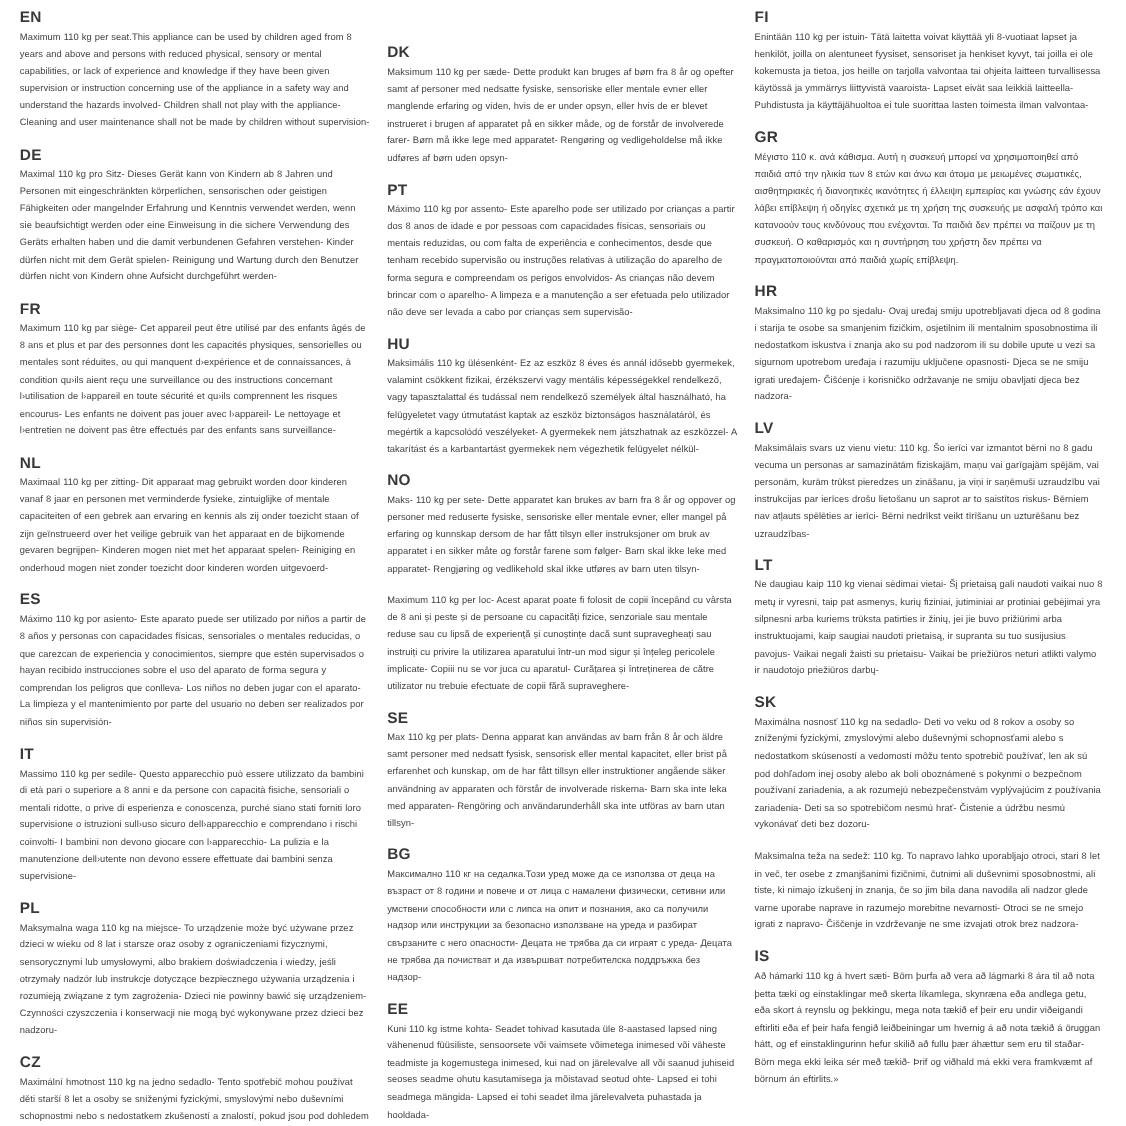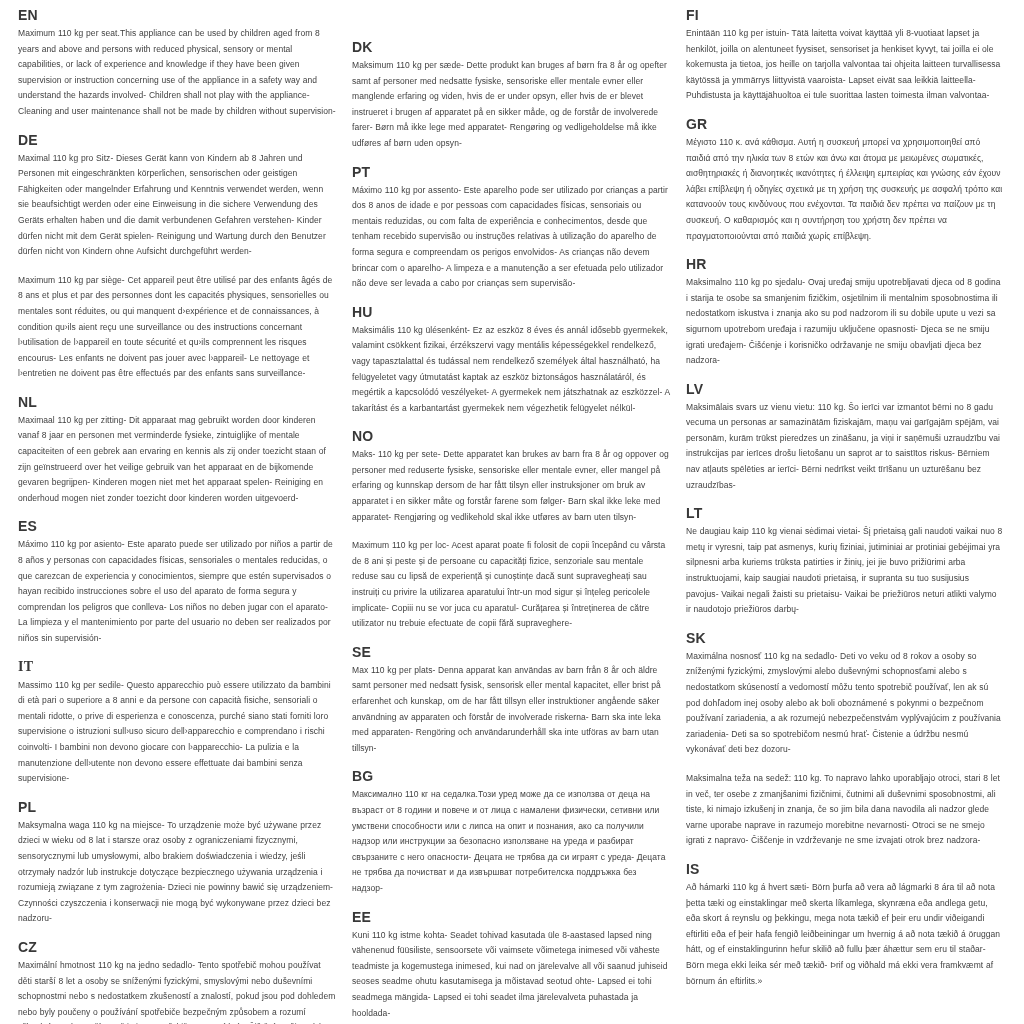--- a/index.html
+++ b/index.html
@@ -56,32 +56,33 @@
   <div class="col" id="col-0">
       <section class="lang-section">
         <div class="lang-code" style="color: rgb(56, 56, 56);">EN</div>
         <p class="lang-text" style="color: rgb(63, 63, 63);">Maximum 110 kg per seat.This appliance can be used by children aged from 8 years and above and persons with reduced physical, sensory or mental capabilities, or lack of experience and knowledge if they have been given supervision or instruction concerning use of the appliance in a safety way and understand the hazards involved- Children shall not play with the appliance- Cleaning and user maintenance shall not be made by children without supervision-</p>
       </section>
       <section class="lang-section">
         <div class="lang-code" style="color: rgb(56, 56, 56);">DE</div>
         <p class="lang-text" style="color: rgb(63, 63, 63);">Maximal 110 kg pro Sitz- Dieses Gerät kann von Kindern ab 8 Jahren und Personen mit eingeschränkten körperlichen, sensorischen oder geistigen Fähigkeiten oder mangelnder Erfahrung und Kenntnis verwendet werden, wenn sie beaufsichtigt werden oder eine Einweisung in die sichere Verwendung des Geräts erhalten haben und die damit verbundenen Gefahren verstehen- Kinder dürfen nicht mit dem Gerät spielen- Reinigung und Wartung durch den Benutzer dürfen nicht von Kindern ohne Aufsicht durchgeführt werden-</p>
       </section>
       <section class="lang-section">
+        <div class="lang-code" style="color: rgb(56, 56, 56);">FR</div>
         <p class="lang-text" style="color: rgb(63, 63, 63);">Maximum 110 kg par siège- Cet appareil peut être utilisé par des enfants âgés de 8 ans et plus et par des personnes dont les capacités physiques, sensorielles ou mentales sont réduites, ou qui manquent d›expérience et de connaissances, à condition qu›ils aient reçu une surveillance ou des instructions concernant l›utilisation de l›appareil en toute sécurité et qu›ils comprennent les risques encourus- Les enfants ne doivent pas jouer avec l›appareil- Le nettoyage et l›entretien ne doivent pas être effectués par des enfants sans surveillance-</p>
       </section>
       <section class="lang-section">
         <div class="lang-code" style="color: rgb(56, 56, 56);">NL</div>
         <p class="lang-text" style="color: rgb(63, 63, 63);">Maximaal 110 kg per zitting- Dit apparaat mag gebruikt worden door kinderen vanaf 8 jaar en personen met verminderde fysieke, zintuiglijke of mentale capaciteiten of een gebrek aan ervaring en kennis als zij onder toezicht staan of zijn geïnstrueerd over het veilige gebruik van het apparaat en de bijkomende gevaren begrijpen- Kinderen mogen niet met het apparaat spelen- Reiniging en onderhoud mogen niet zonder toezicht door kinderen worden uitgevoerd-</p>
       </section>
       <section class="lang-section">
         <div class="lang-code" style="color: rgb(56, 56, 56);">ES</div>
         <p class="lang-text" style="color: rgb(63, 63, 63);">Máximo 110 kg por asiento- Este aparato puede ser utilizado por niños a partir de 8 años y personas con capacidades físicas, sensoriales o mentales reducidas, o que carezcan de experiencia y conocimientos, siempre que estén supervisados o hayan recibido instrucciones sobre el uso del aparato de forma segura y comprendan los peligros que conlleva- Los niños no deben jugar con el aparato- La limpieza y el mantenimiento por parte del usuario no deben ser realizados por niños sin supervisión-</p>
       </section>
       <section class="lang-section">
-        <div class="lang-code" style="color: rgb(56, 56, 56); font-family: Liberation Serif, serif;">IT</div>
+        <div class="lang-code" style="color: rgb(56, 56, 56);">IT</div>
         <p class="lang-text" style="color: rgb(63, 63, 63);">Massimo 110 kg per sedile- Questo apparecchio può essere utilizzato da bambini di età pari o superiore a 8 anni e da persone con capacità fisiche, sensoriali o mentali ridotte, o prive di esperienza e conoscenza, purché siano stati forniti loro supervisione o istruzioni sull›uso sicuro dell›apparecchio e comprendano i rischi coinvolti- I bambini non devono giocare con l›apparecchio- La pulizia e la manutenzione dell›utente non devono essere effettuate dai bambini senza supervisione-</p>
       </section>
       <section class="lang-section">
         <div class="lang-code" style="color: rgb(56, 56, 56);">PL</div>
         <p class="lang-text" style="color: rgb(63, 63, 63);">Maksymalna waga 110 kg na miejsce- To urządzenie może być używane przez dzieci w wieku od 8 lat i starsze oraz osoby z ograniczeniami fizycznymi, sensorycznymi lub umysłowymi, albo brakiem doświadczenia i wiedzy, jeśli otrzymały nadzór lub instrukcje dotyczące bezpiecznego używania urządzenia i rozumieją związane z tym zagrożenia- Dzieci nie powinny bawić się urządzeniem- Czynności czyszczenia i konserwacji nie mogą być wykonywane przez dzieci bez nadzoru-</p>
       </section>
       <section class="lang-section">
         <div class="lang-code" style="color: rgb(56, 56, 56);">CZ</div>
         <p class="lang-text" style="color: rgb(63, 63, 63);">Maximální hmotnost 110 kg na jedno sedadlo- Tento spotřebič mohou používat děti starší 8 let a osoby se sníženými fyzickými, smyslovými nebo duševními schopnostmi nebo s nedostatkem zkušeností a znalostí, pokud jsou pod dohledem nebo byly poučeny o používání spotřebiče bezpečným způsobem a rozumí případným nebezpečím- Děti si se spotřebičem nesmí hrát- Čištění a uživatelskou údržbu nesmí provádět děti bez dozoru-</p>
       </section>

